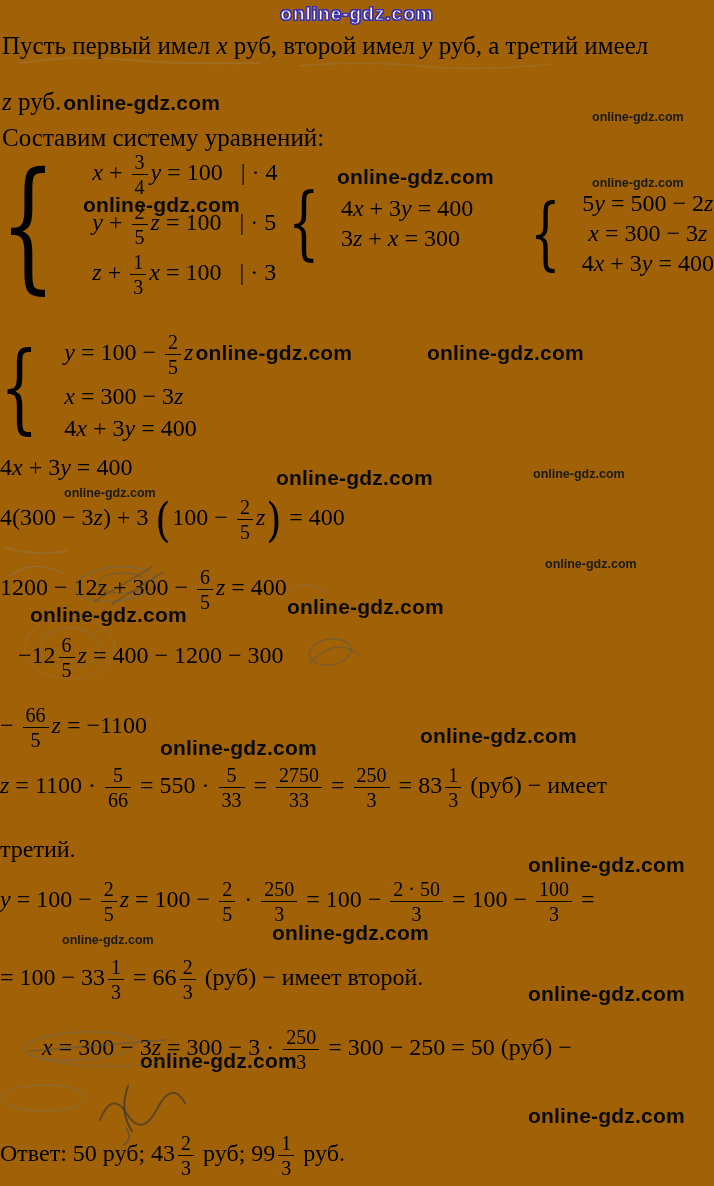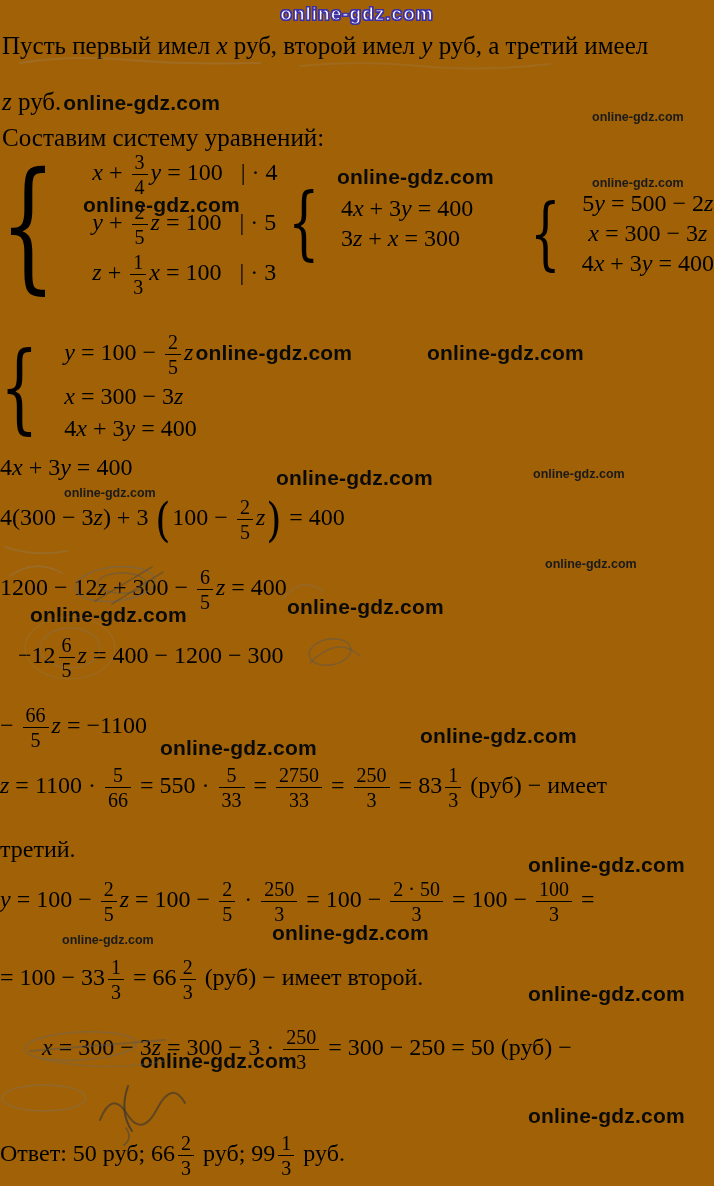--- a/index.html
+++ b/index.html
@@ -105,21 +105,21 @@
   <div class="abs mline" style="left:0;top:452px;"><span class="rm">4</span><span class="it">x</span><span class="rm"> + 3</span><span class="it">y</span><span class="rm"> = 400</span></div>
   <div class="abs mline" style="left:0;top:496px;"><span class="rm">4(300 − 3</span><span class="it">z</span><span class="rm">) + 3 </span><span class="bigp">(</span><span class="rm">100 − </span><span class="frac"><span class="nm">2</span><span class="dn">5</span></span><span class="it">z</span><span class="bigp">)</span><span class="rm"> = 400</span></div>
   <div class="abs mline" style="left:0;top:566px;"><span class="rm">1200 − 12</span><span class="it">z</span><span class="rm"> + 300 − </span><span class="frac"><span class="nm">6</span><span class="dn">5</span></span><span class="it">z</span><span class="rm"> = 400</span></div>
   <div class="abs mline" style="left:18px;top:634px;"><span class="rm">−12</span><span class="frac"><span class="nm">6</span><span class="dn">5</span></span><span class="it">z</span><span class="rm"> = 400 − 1200 − 300</span></div>
   <div class="abs mline" style="left:0;top:704px;"><span class="rm">− </span><span class="frac"><span class="nm">66</span><span class="dn">5</span></span><span class="it">z</span><span class="rm"> = −1100</span></div>
   <div class="abs mline" style="left:0;top:764px;"><span class="it">z</span><span class="rm"> = 1100 · </span><span class="frac"><span class="nm">5</span><span class="dn">66</span></span><span class="rm"> = 550 · </span><span class="frac"><span class="nm">5</span><span class="dn">33</span></span><span class="rm"> = </span><span class="frac"><span class="nm">2750</span><span class="dn">33</span></span><span class="rm"> = </span><span class="frac"><span class="nm">250</span><span class="dn">3</span></span><span class="rm"> = 83</span><span class="frac"><span class="nm">1</span><span class="dn">3</span></span><span class="rm"> (руб) − имеет</span></div>
   <div class="abs mline" style="left:0;top:834px;"><span class="rm">третий.</span></div>
   <div class="abs mline" style="left:0;top:878px;"><span class="it">y</span><span class="rm"> = 100 − </span><span class="frac"><span class="nm">2</span><span class="dn">5</span></span><span class="it">z</span><span class="rm"> = 100 − </span><span class="frac"><span class="nm">2</span><span class="dn">5</span></span><span class="rm"> · </span><span class="frac"><span class="nm">250</span><span class="dn">3</span></span><span class="rm"> = 100 − </span><span class="frac"><span class="nm">2 · 50</span><span class="dn">3</span></span><span class="rm"> = 100 − </span><span class="frac"><span class="nm">100</span><span class="dn">3</span></span><span class="rm"> =</span></div>
   <div class="abs mline" style="left:0;top:956px;"><span class="rm">= 100 − 33</span><span class="frac"><span class="nm">1</span><span class="dn">3</span></span><span class="rm"> = 66</span><span class="frac"><span class="nm">2</span><span class="dn">3</span></span><span class="rm"> (руб) − имеет второй.</span></div>
   <div class="abs mline" style="left:0;top:1026px;padding-left:42px;"><span class="it">x</span><span class="rm"> = 300 − 3</span><span class="it">z</span><span class="rm"> = 300 − 3 · </span><span class="frac"><span class="nm">250</span><span class="dn">3</span></span><span class="rm"> = 300 − 250 = 50 (руб) −</span></div>
-  <div class="abs mline" style="left:0;top:1132px;"><span class="rm">Ответ: 50 руб; 66</span><span class="frac"><span class="nm">2</span><span class="dn">3</span></span><span class="rm"> руб; 99</span><span class="frac"><span class="nm">1</span><span class="dn">3</span></span><span class="rm"> руб.</span></div>
+  <div class="abs mline" style="left:0;top:1132px;"><span class="rm">Ответ: 50 руб; 43</span><span class="frac"><span class="nm">2</span><span class="dn">3</span></span><span class="rm"> руб; 99</span><span class="frac"><span class="nm">1</span><span class="dn">3</span></span><span class="rm"> руб.</span></div>
 
   <svg class="abs scribbles" style="left:0;top:0;z-index:5;" width="714" height="1186" viewBox="0 0 714 1186">
     <g fill="none" stroke-linecap="round">
       <path d="M 20 63 q 50 -8 110 -3 t 130 3" stroke="#999" stroke-width="2" opacity="0.18"></path>
       <path d="M 300 66 q 60 -6 120 0 t 130 -2" stroke="#999" stroke-width="2" opacity="0.15"></path>
       <path d="M 5 547 q 30 10 62 4" stroke="#888" stroke-width="2" opacity="0.22"></path>
       <path d="M 10 576 q 25 -18 52 -3" stroke="#888" stroke-width="1.5" opacity="0.3"></path>
       <ellipse cx="115" cy="584" rx="40" ry="17" transform="rotate(-6 115 584)" stroke="#666" stroke-width="1.5" opacity="0.5"></ellipse>
       <ellipse cx="122" cy="583" rx="24" ry="10" stroke="#555" stroke-width="1.3" opacity="0.5"></ellipse>
       <path d="M 95 601 L 152 567 M 112 604 L 163 572" stroke="#444" stroke-width="1.6" opacity="0.45"></path>

